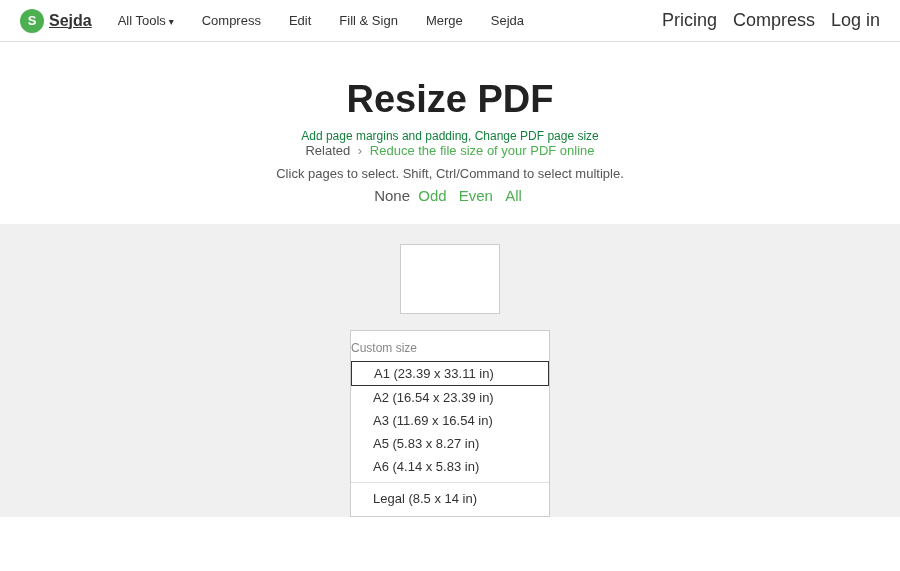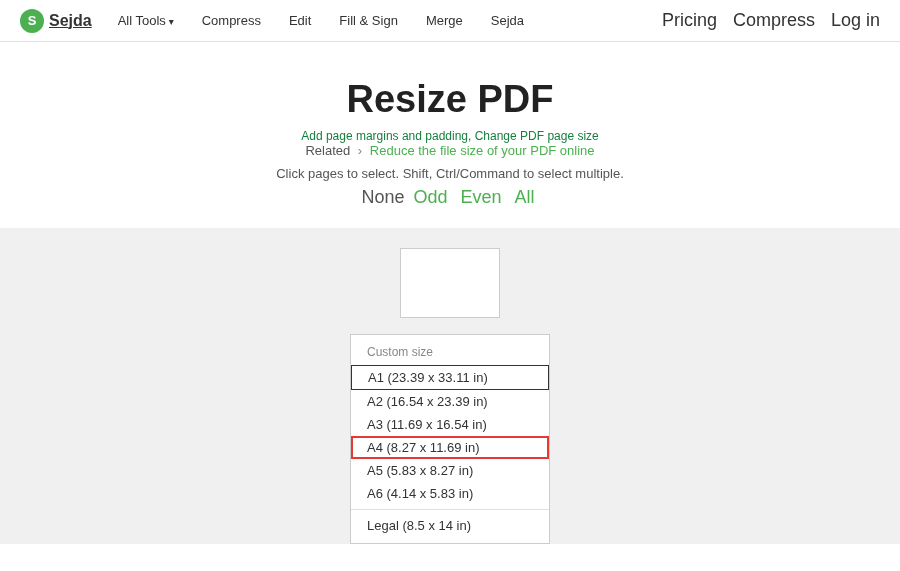--- a/index.html
+++ b/index.html
@@ -92,21 +92,21 @@
       color: #555;
       margin-bottom: 12px;
     }
     .selected-file span { color: #333; }
     .instruction {
       font-size: 13px;
       color: #555;
       margin-bottom: 6px;
     }
     .page-select-links {
-      font-size: 18px;
+      font-size: 15px;
       margin-bottom: 20px;
     }
     .page-select-links a {
       color: #4caf50;
       text-decoration: none;
       margin: 0 4px;
       cursor: pointer;
     }
     .page-select-links span {
       color: #555;
@@ -134,26 +134,26 @@
     .dropdown-panel {
       background: #fff;
       border: 1px solid #ccc;
       width: 200px;
       padding: 10px 0 6px;
       margin-bottom: 0;
     }
     .dropdown-label {
       font-size: 12px;
       color: #888;
-      padding: 0 16px 6px;
+      padding: 0 0 6px;
     }
     .dropdown-option {
       font-size: 13px;
       color: #333;
-      padding: 4px 16px;
+      padding: 4px 22px;
       cursor: pointer;
       white-space: nowrap;
     }
     .dropdown-option.highlighted {
       background: #fff;
       outline: 2px solid #e53935;
       outline-offset: -2px;
     }
     .dropdown-divider {
       height: 1px;
@@ -208,21 +208,20 @@
 
 <div class="gray-area">
   <div class="page-thumbnail"></div>
 
   <div class="dropdown-panel">
     <div class="dropdown-label">Custom size</div>
 
     <div class="dropdown-option dropdown-option-first">A1 (23.39 x 33.11 in)</div>
     <div class="dropdown-option">A2 (16.54 x 23.39 in)</div>
     <div class="dropdown-option">A3 (11.69 x 16.54 in)</div>
-    <div class="dropdown-option highlighted">A4 (8.27 x 11.69 in)</div>
     <div class="dropdown-option">A5 (5.83 x 8.27 in)</div>
     <div class="dropdown-option">A6 (4.14 x 5.83 in)</div>
     <div class="dropdown-divider"></div>
     <div class="dropdown-option">Legal (8.5 x 14 in)</div>
 
   </div>
 
 </div>
 
 </body></html>

